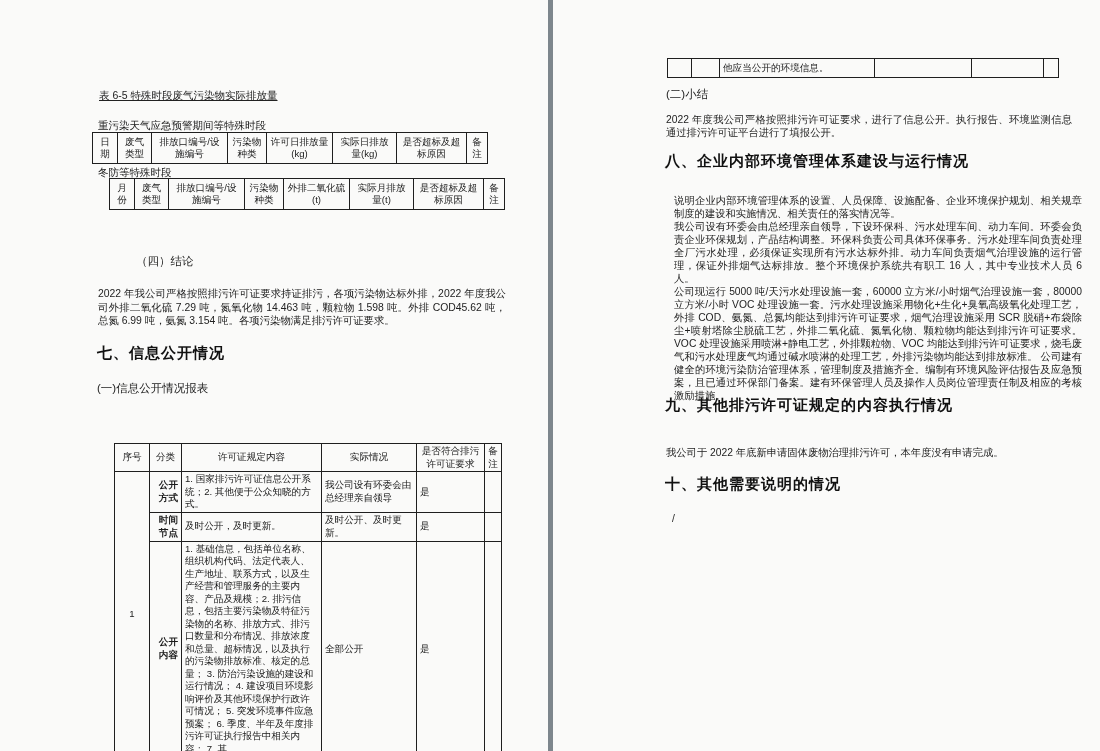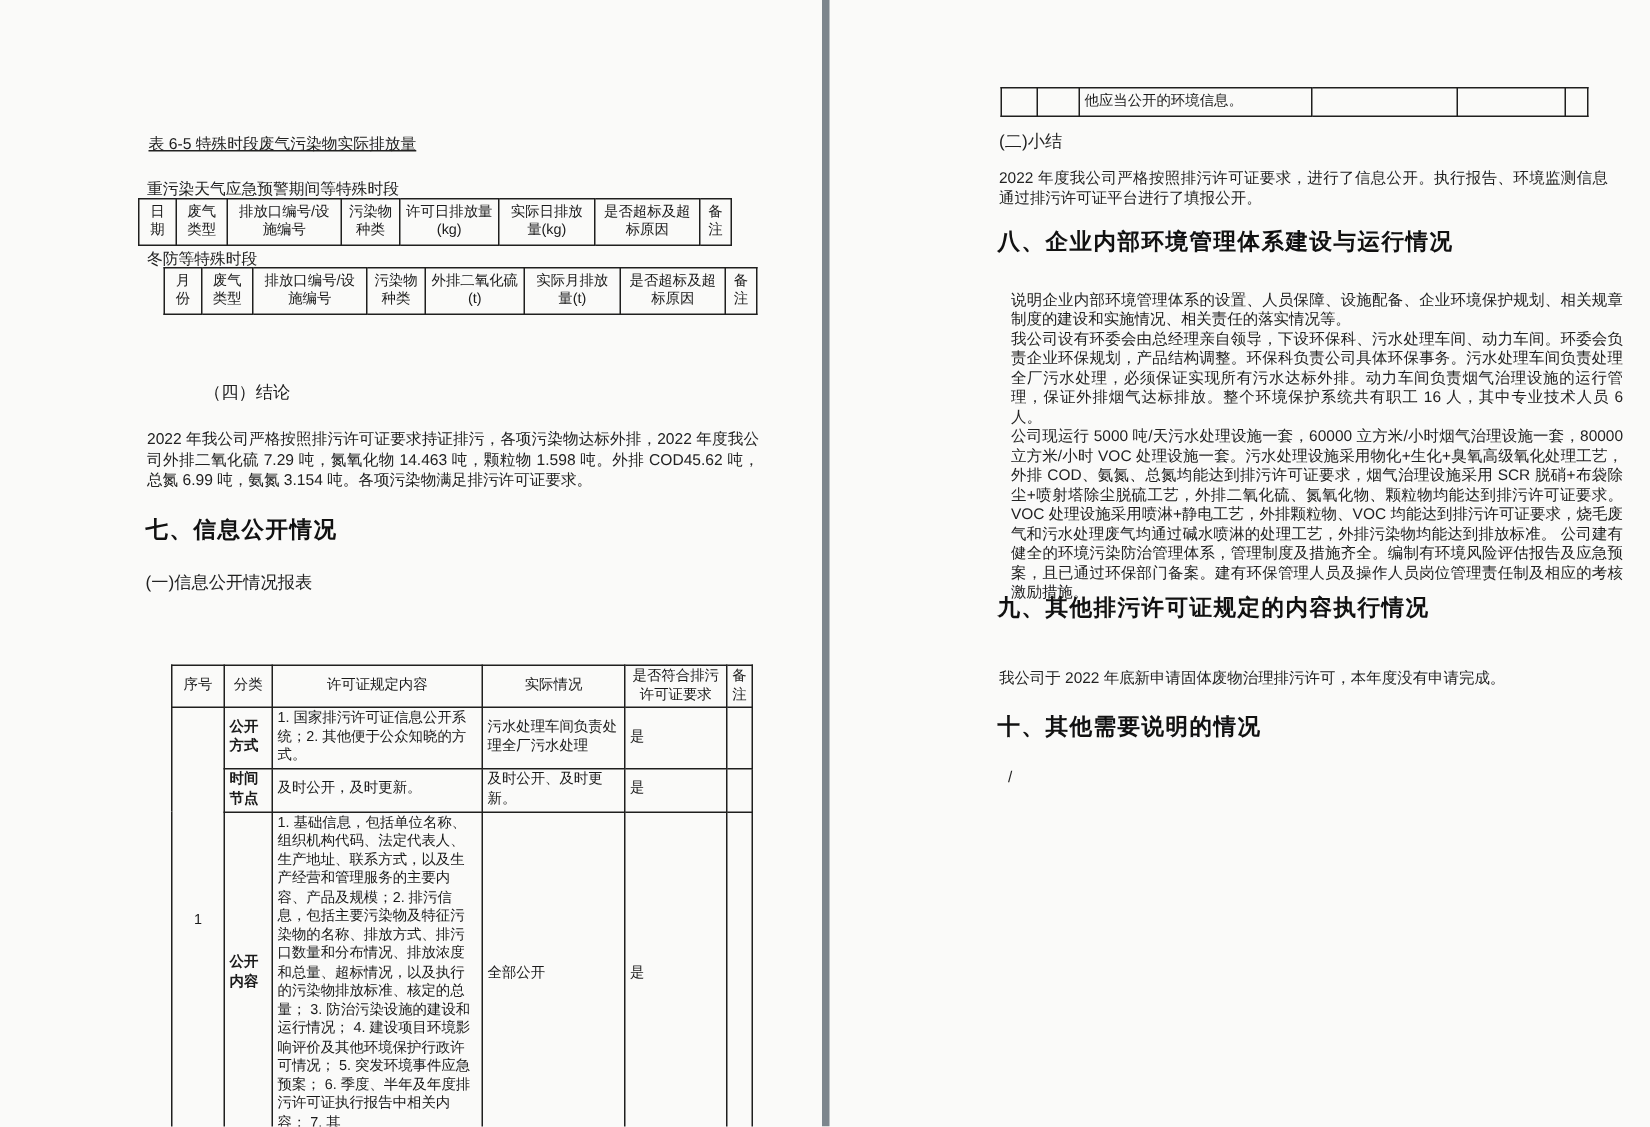--- a/index.html
+++ b/index.html
@@ -38,21 +38,21 @@
     border: 1px solid #1f1f1f;
     padding: 1px 3px;
     vertical-align: middle;
     line-height: 12.5px;
     font-weight: normal;
     word-break: break-all;
     overflow: hidden;
   }
   table.doc th { text-align: center; }
   .t71 th { font-weight: bold; }
-  .t71 .cat { font-weight: bold; text-align: left; }
+  .t71 .cat { font-weight: bold; text-align: right; }
   .t71 .idx { text-align: center; }
   .left-cell { text-align: left; }
 </style>
 </head>
 <body>
 
 <div class="canvas">
 
   <div class="page page-left">
 
@@ -136,21 +136,21 @@
         <th>分类</th>
         <th>许可证规定内容</th>
         <th>实际情况</th>
         <th>是否符合排污许可证要求</th>
         <th>备注</th>
       </tr>
       <tr style="height:29px">
         <td rowspan="3" class="idx">1</td>
         <td class="cat">公开方式</td>
         <td class="left-cell">1. 国家排污许可证信息公开系统；2. 其他便于公众知晓的方式。</td>
-        <td class="left-cell">污水处理车间负责处理全厂污水处理</td>
+        <td class="left-cell">我公司设有环委会由总经理亲自领导</td>
         <td class="left-cell">是</td>
         <td></td>
       </tr>
       <tr style="height:29px">
         <td class="cat">时间节点</td>
         <td class="left-cell">及时公开，及时更新。</td>
         <td class="left-cell">及时公开、及时更新。</td>
         <td class="left-cell">是</td>
         <td></td>
       </tr>

